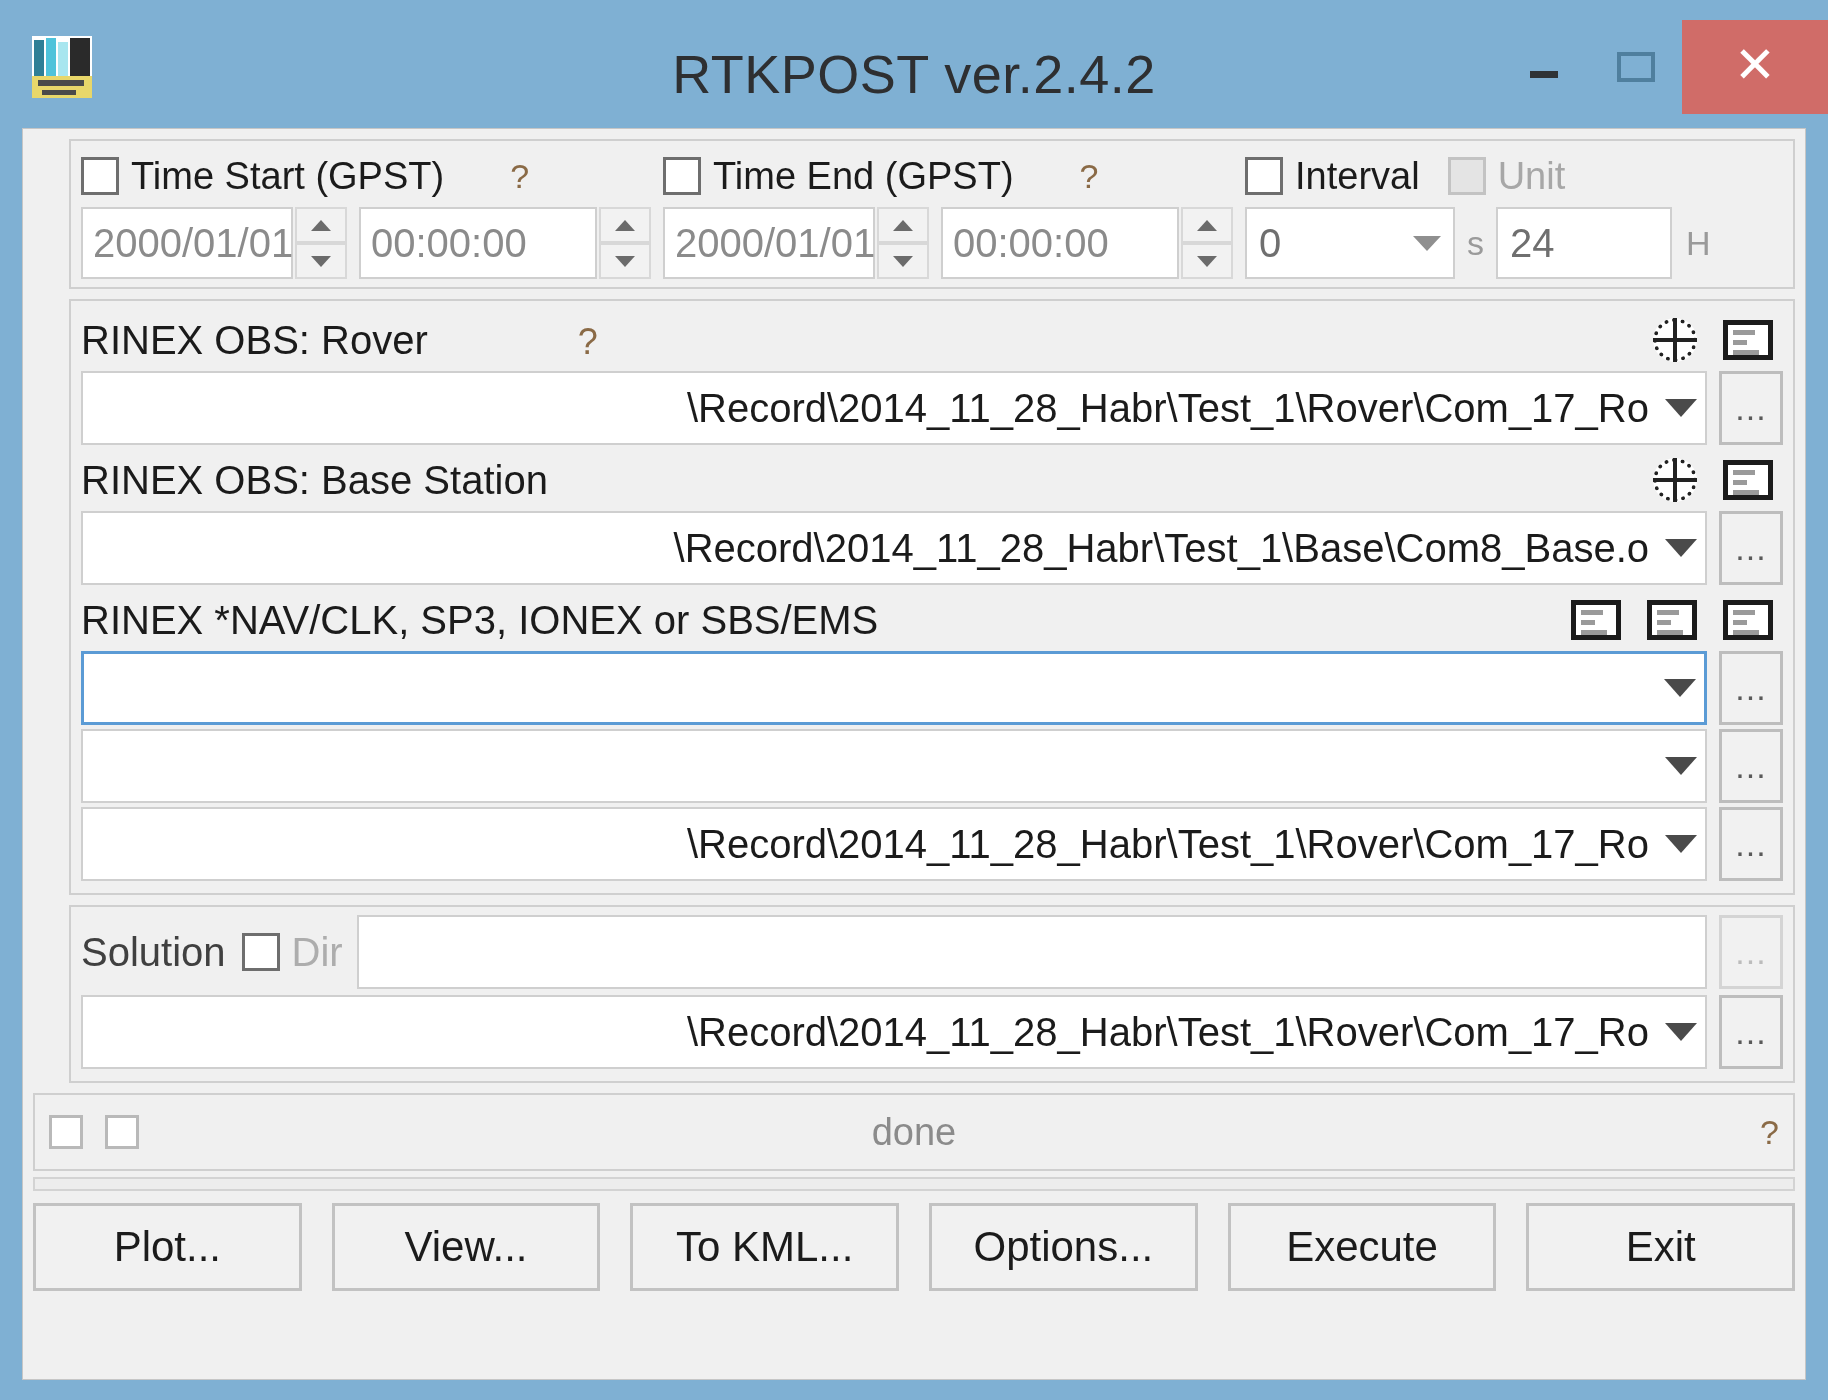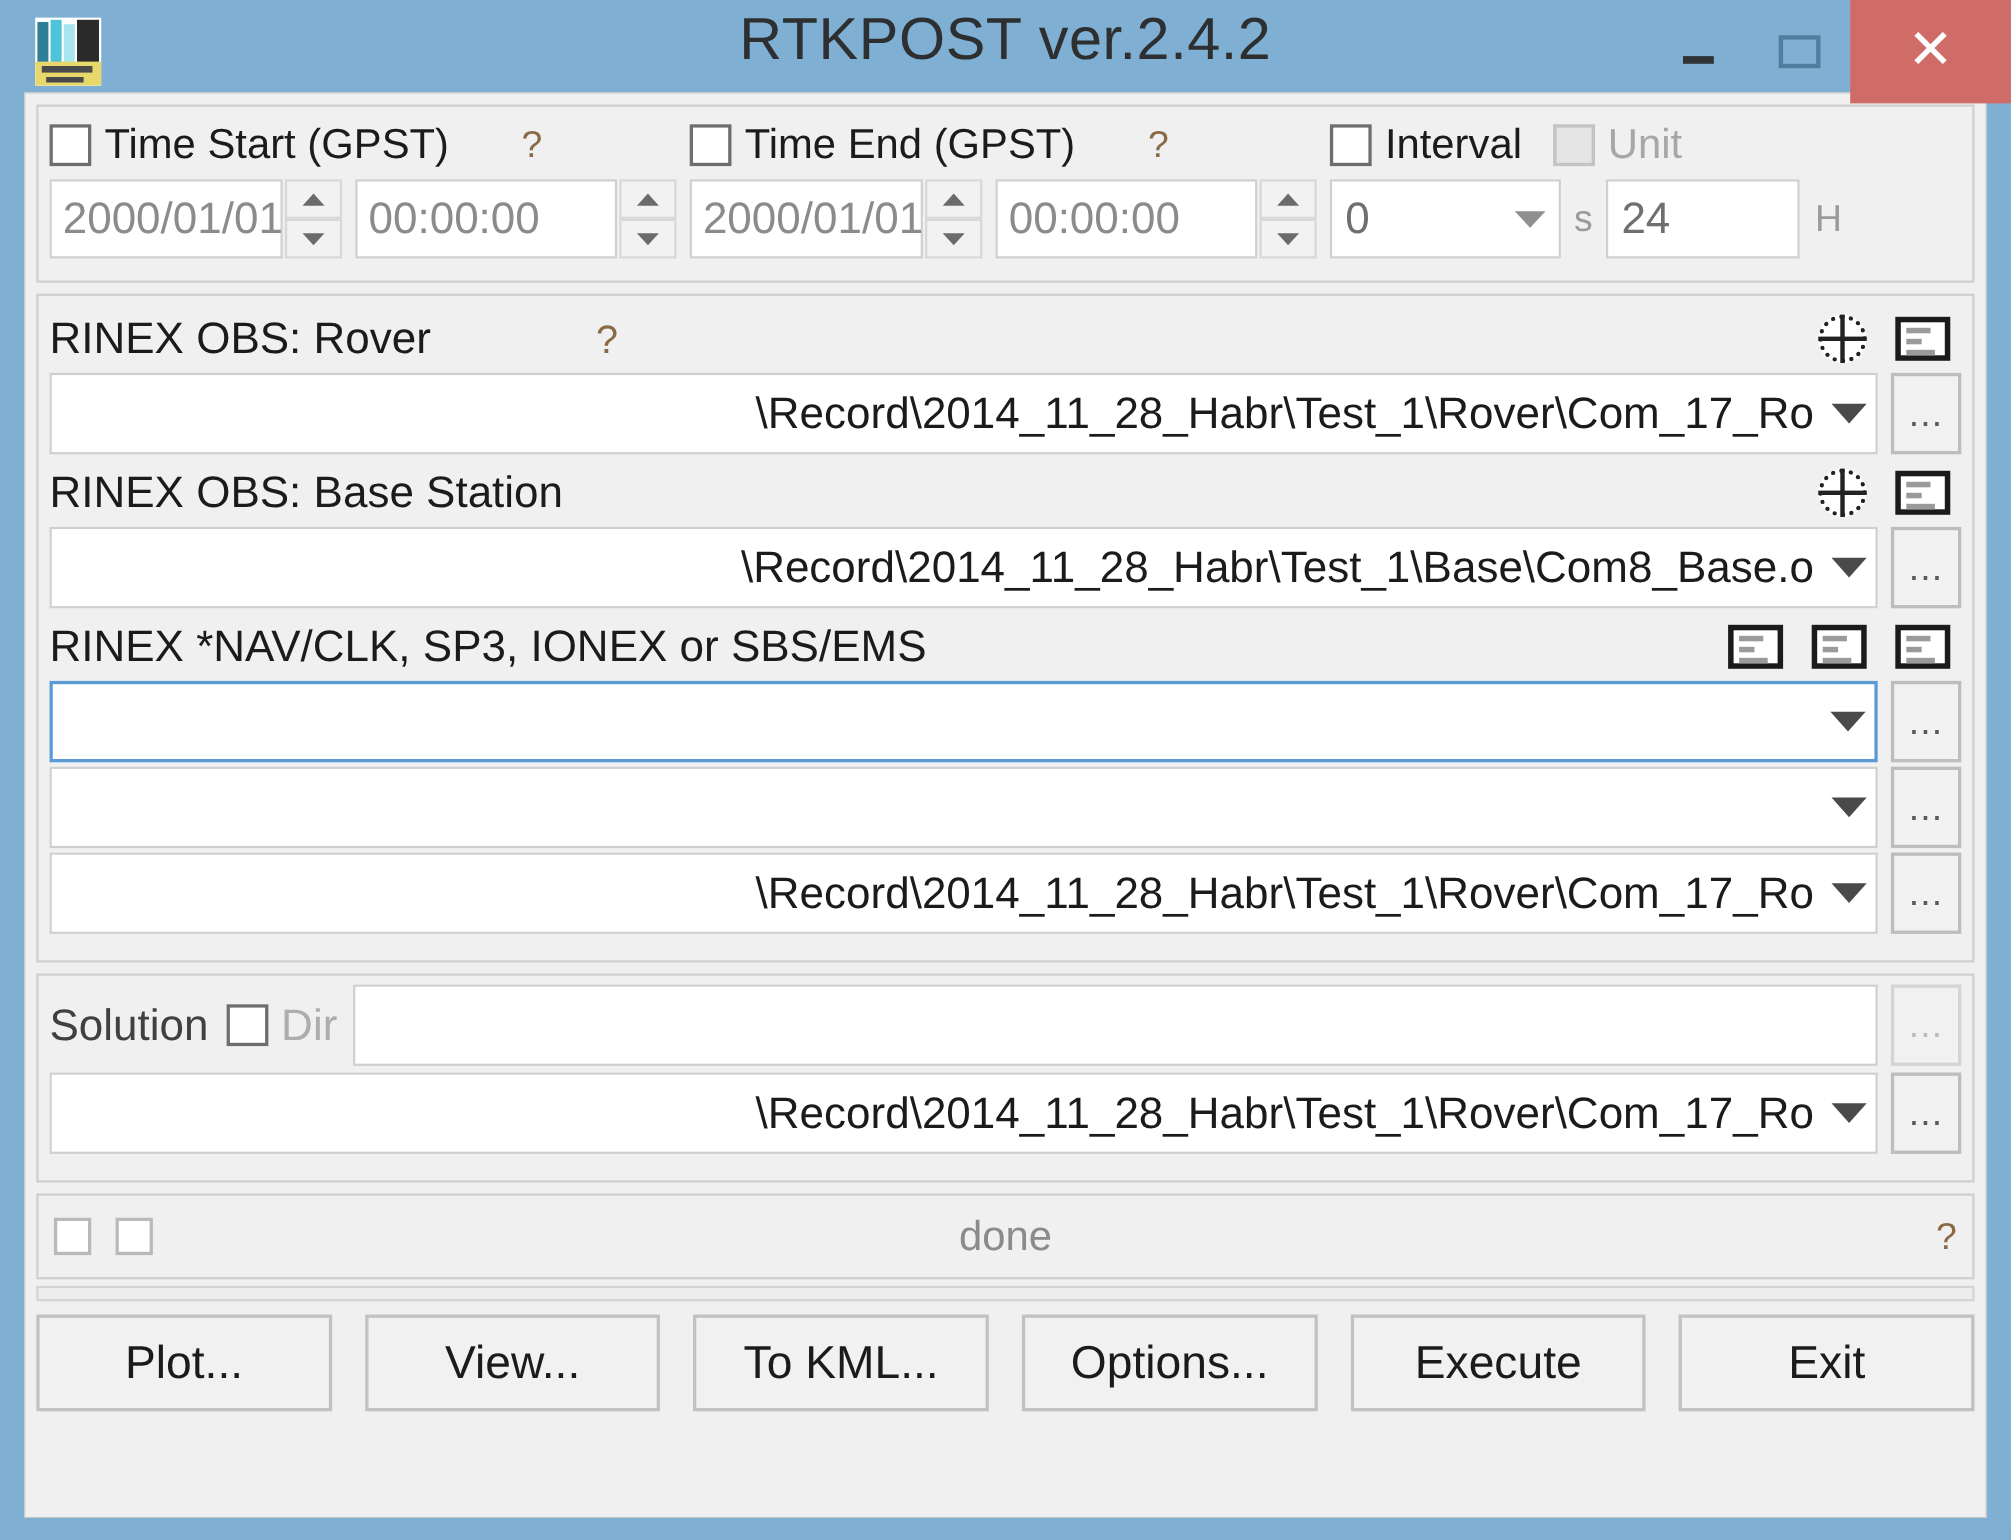--- a/index.html
+++ b/index.html
@@ -15,24 +15,24 @@
   .window {
     position: absolute;
     left: 0; top: 0;
     width: 1828px; height: 1400px;
     background: #7fb0d3;
     display: flex; flex-direction: column;
   }
 
   
   .titlebar {
-    height: 84px;
+    height: 108px;
     position: relative;
     flex: 0 0 auto;
-    display: flex; align-items: flex-end;
+    display: flex; align-items: center; margin-top: 20px;
   }
   .app-icon {
     position: absolute; left: 32px; top: 16px;
     width: 60px; height: 62px;
     background: #ffffff;
     overflow: hidden;
   }
   .app-icon .g1 { position:absolute; left:2px;  top:4px;  width:10px; height:38px; background:#2f7f96; }
   .app-icon .g2 { position:absolute; left:14px; top:2px;  width:10px; height:42px; background:#4fc3da; }
   .app-icon .g3 { position:absolute; left:26px; top:6px;  width:10px; height:36px; background:#a8e6ef; }
@@ -72,21 +72,22 @@
     border: 1px solid #c6c6c6;
     flex: 1 1 auto;
     display: flex; flex-direction: column;
     padding: 10px 10px 12px 10px;
   }
 
   .panel {
     border: 2px solid #cfcfcf;
     background: #f0f0f0;
     margin-bottom: 10px;
-    padding: 8px 10px 20px 10px;
+    padding: 8px 10px 8px 10px;
+    margin-left: 36px;
   }
 
   
   .time-row { display: flex; align-items: flex-start; }
   .time-group { display: flex; flex-direction: column; }
 
   .cb-line { display: flex; align-items: center; height: 54px; }
   .cb {
     width: 38px; height: 38px; background: #ffffff;
     border: 3px solid #6e6e6e; flex: 0 0 auto;

